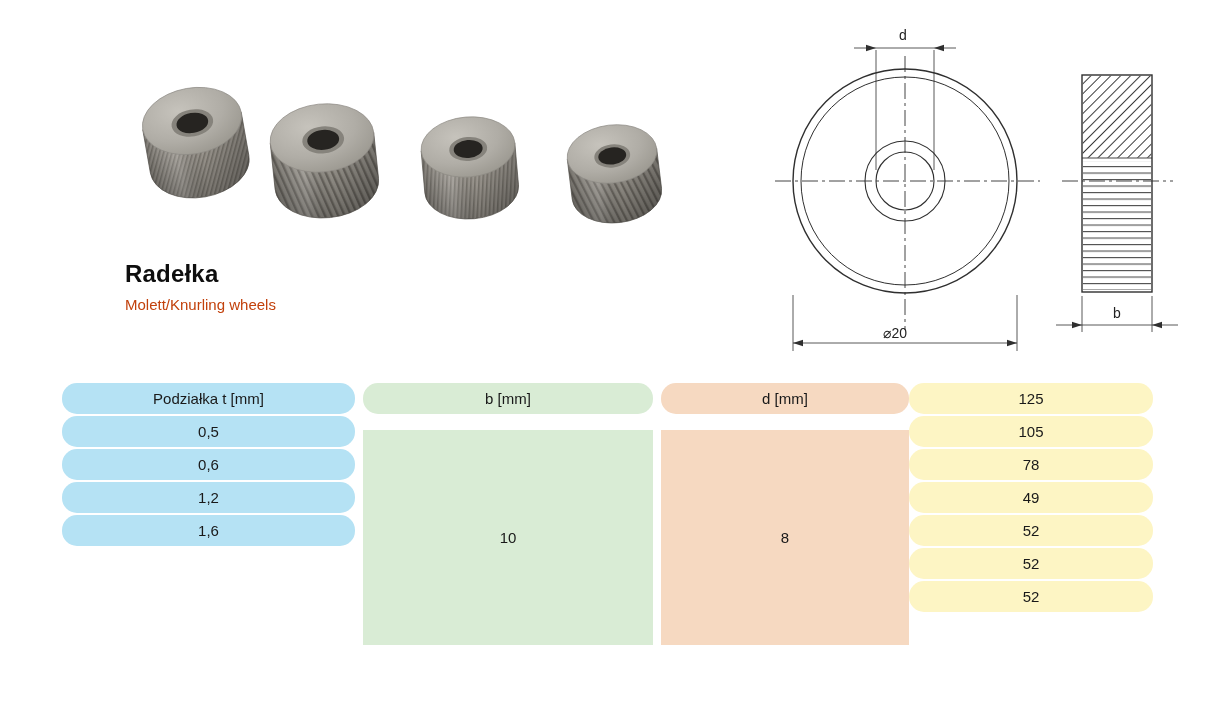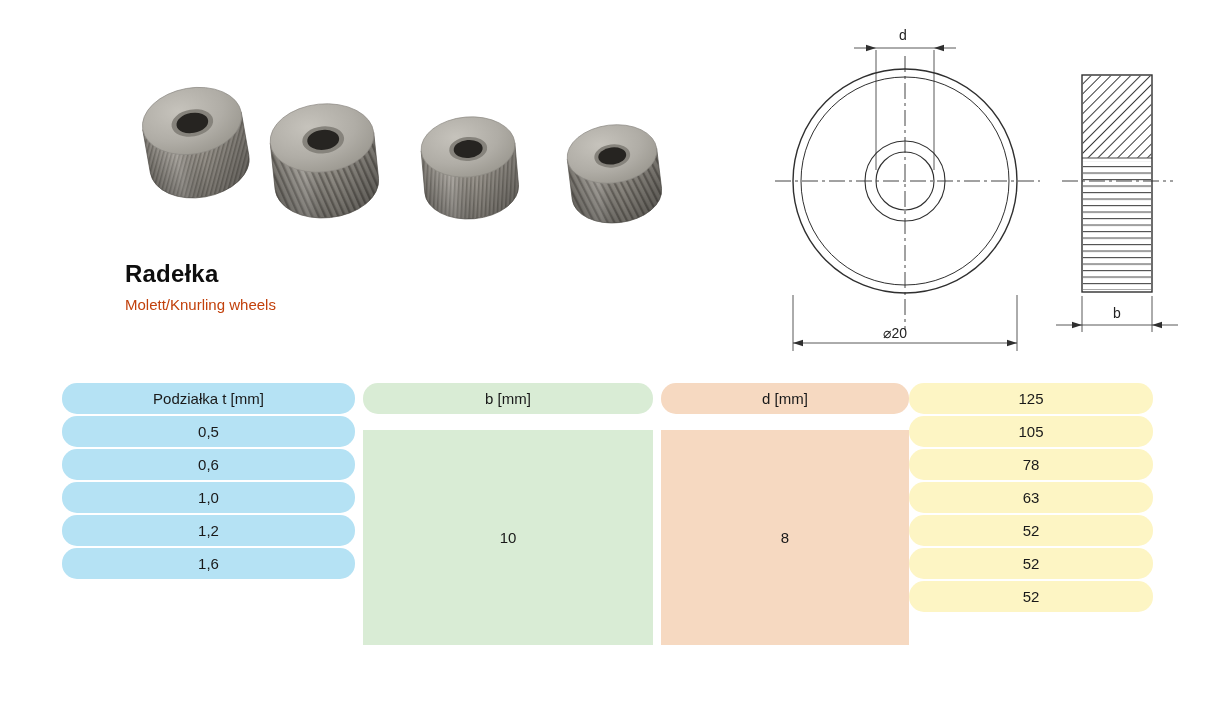--- a/index.html
+++ b/index.html
@@ -165,39 +165,38 @@
     </g>
     <text class="dim-text" x="357" y="308" text-anchor="middle">b</text>
   </svg>
 
   <div class="spec-table">
 
     <div class="col col-a" style="--col-color: #b5e2f4;">
       <div class="cell">Podziałka t [mm]</div>
       <div class="cell">0,5</div>
       <div class="cell">0,6</div>
-      <div class="cell">1,0</div>
       <div class="cell">1,2</div>
       <div class="cell">1,6</div>
     </div>
 
     <div class="col col-b col-merged" style="--col-color: #d9ecd5;">
       <div class="cell">b [mm]</div>
       <div class="merged-value">10</div>
     </div>
 
     <div class="col col-c col-merged" style="--col-color: #f6d9c1;">
       <div class="cell">d [mm]</div>
       <div class="merged-value">8</div>
     </div>
 
     <div class="col col-d" style="--col-color: #fdf5c4;">
       <div class="cell">125</div>
       <div class="cell">105</div>
       <div class="cell">78</div>
-      <div class="cell">63</div>
+      <div class="cell">49</div>
       <div class="cell">52</div>
       <div class="cell">52</div>
       <div class="cell">52</div>
     </div>
 
   </div>
 </div>
 
 </body></html>

